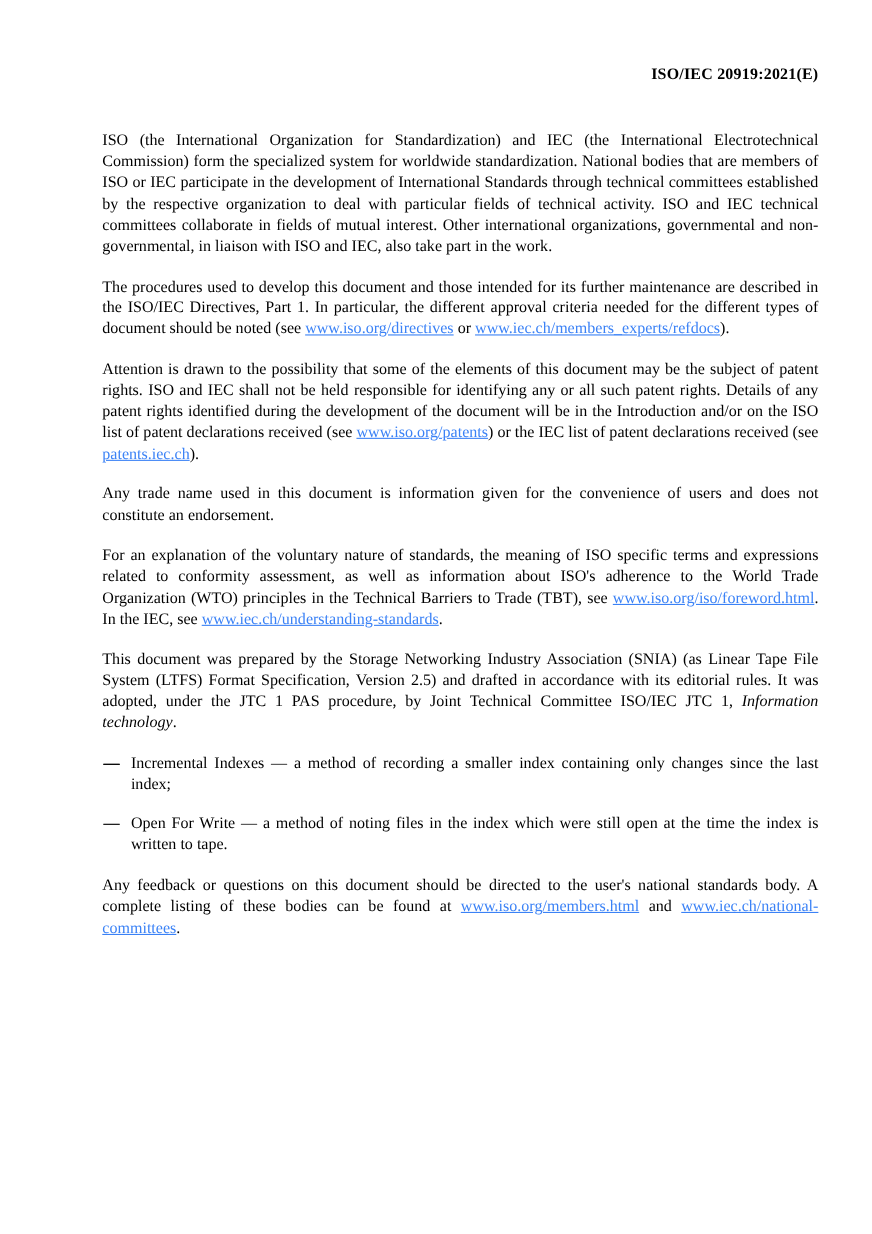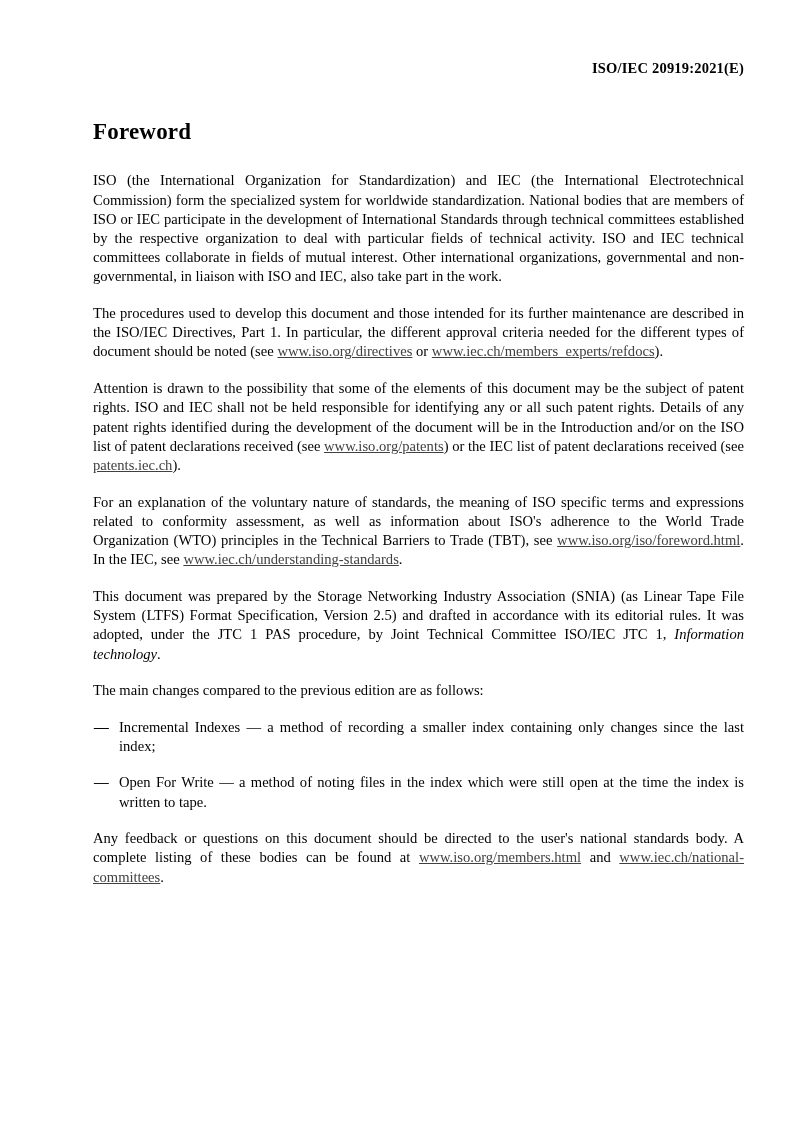--- a/index.html
+++ b/index.html
@@ -69,21 +69,21 @@
     margin-bottom: 17px;
   }
   ul.dash-list li:last-child { margin-bottom: 0; }
   ul.dash-list li .dash-marker {
     position: absolute;
     left: 1px;
     top: 0;
   }
   
   a.doclink, .doclink {
-    color: #404040;
+    color: #3b82f6;
     text-decoration: underline;
     text-underline-offset: 1px;
     word-break: keep-all;
   }
   .ital { font-style: italic; }
   
   .doc-footer {
     position: absolute;
     left: 93px;
     right: 49px;
@@ -106,35 +106,34 @@
 </style>
 </head>
 <body>
 
 <div class="page">
 
   <div class="doc-header">ISO/IEC 20919:2021(E)</div>
 
   <div class="content">
 
-    <h1 class="title">Foreword</h1>
 
     <p class="body-par lead-par">ISO (the International Organization for Standardization) and IEC (the International Electrotechnical Commission) form the specialized system for worldwide standardization. National bodies that are members of ISO or IEC participate in the development of International Standards through technical committees established by the respective organization to deal with particular fields of technical activity. ISO and IEC technical committees collaborate in fields of mutual interest. Other international organizations, governmental and non-governmental, in liaison with ISO and IEC, also take part in the work.</p>
 
     <p class="body-par"><span>The procedures used to develop this document and those intended for its further maintenance are described in the ISO/IEC Directives, Part 1. In particular, the different approval criteria needed for the different types of document should be noted (see </span><a class="doclink" href="#">www.iso.org/directives</a><span> or </span><a class="doclink" href="#">www.iec.ch/members_experts/refdocs</a><span>).</span></p>
 
     <p class="body-par"><span>Attention is drawn to the possibility that some of the elements of this document may be the subject of patent rights. ISO and IEC shall not be held responsible for identifying any or all such patent rights. Details of any patent rights identified during the development of the document will be in the Introduction and/or on the ISO list of patent declarations received (see </span><a class="doclink" href="#">www.iso.org/patents</a><span>) or the IEC list of patent declarations received (see </span><a class="doclink" href="#">patents.iec.ch</a><span>).</span></p>
 
+    <p class="body-par">Any trade name used in this document is information given for the convenience of users and does not constitute an endorsement.</p>
 
     <p class="body-par"><span>For an explanation of the voluntary nature of standards, the meaning of ISO specific terms and expressions related to conformity assessment, as well as information about ISO's adherence to the World Trade Organization (WTO) principles in the Technical Barriers to Trade (TBT), see </span><a class="doclink" href="#">www.iso.org/iso/foreword.html</a><span>. In the IEC, see </span><a class="doclink" href="#">www.iec.ch/understanding-standards</a><span>.</span></p>
 
     <p class="body-par"><span>This document was prepared by the Storage Networking Industry Association (SNIA) (as Linear Tape File System (LTFS) Format Specification, Version 2.5) and drafted in accordance with its editorial rules. It was adopted, under the JTC 1 PAS procedure, by Joint Technical Committee ISO/IEC JTC 1, </span><span class="ital">Information technology</span><span>.</span></p>
 
 
-    <p class="body-par">The main changes compared to the previous edition are as follows:</p>
 
     <ul class="dash-list">
       <li><span class="dash-marker">—</span></li>
       <li><span class="dash-marker">—</span></li>
       <li><span class="dash-marker">—</span><span>Incremental Indexes — a method of recording a smaller index containing only changes since the last index;</span></li>
       <li><span class="dash-marker">—</span></li>
       <li><span class="dash-marker">—</span><span>Open For Write — a method of noting files in the index which were still open at the time the index is written to tape.</span></li>
     </ul>
 
     <p class="body-par"><span>Any feedback or questions on this document should be directed to the user's national standards body. A complete listing of these bodies can be found at </span><a class="doclink" href="#">www.iso.org/members.html</a><span> and </span><a class="doclink" href="#">www.iec.ch/national-committees</a><span>.</span></p>

